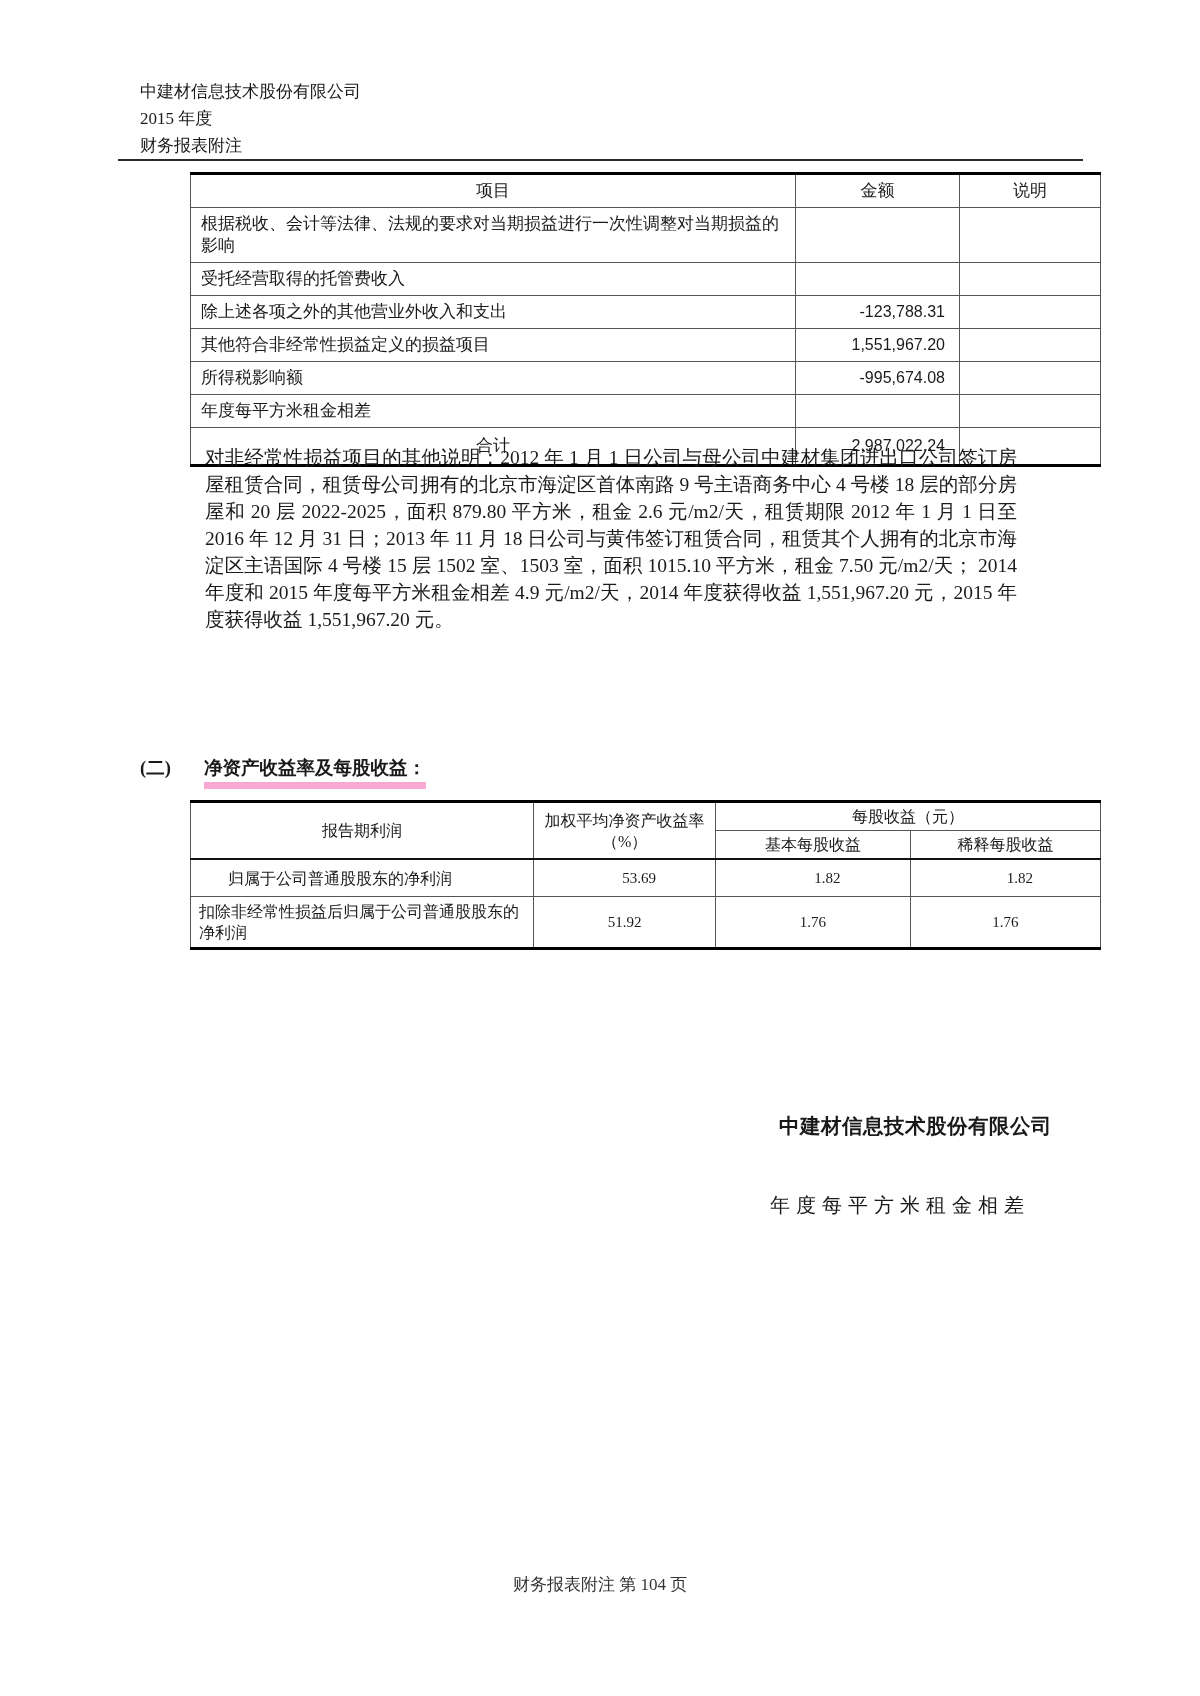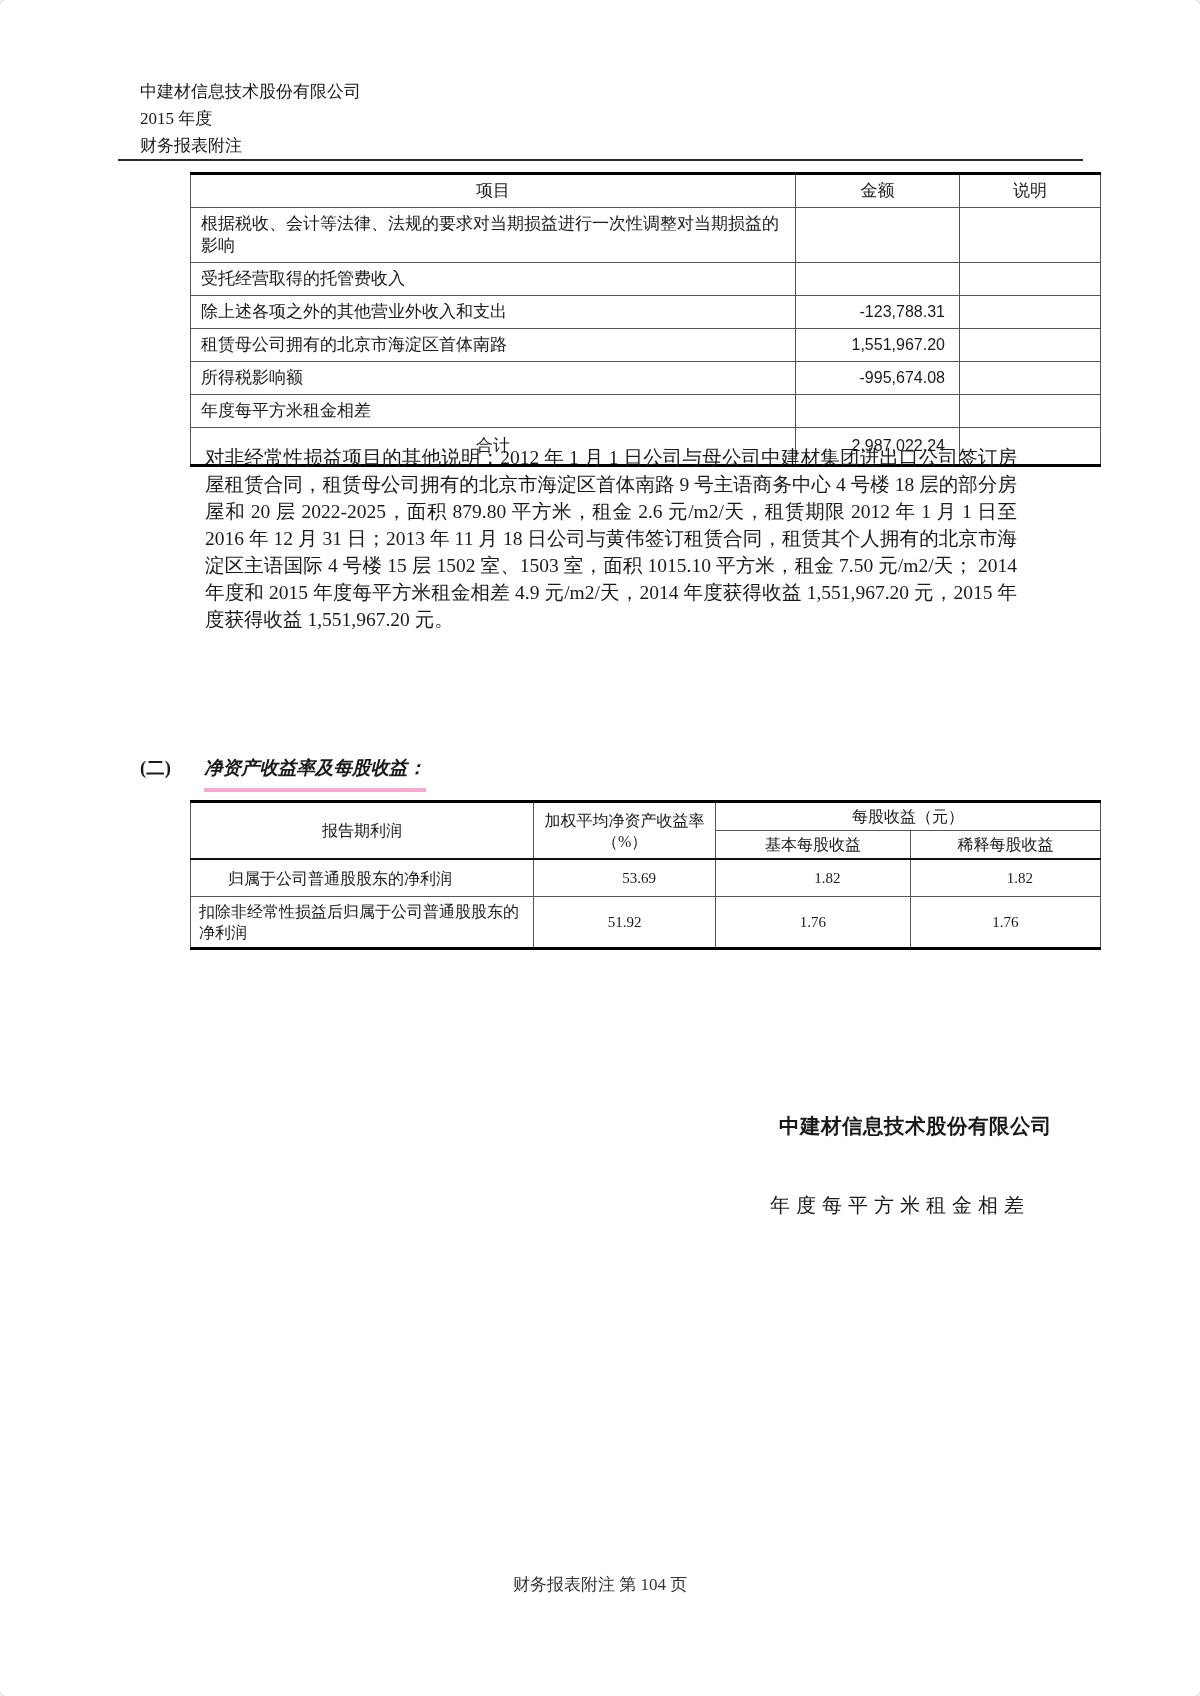--- a/index.html
+++ b/index.html
@@ -5,21 +5,20 @@
   html,body{margin:0;padding:0;background:#f4f4f4;}
   .page{
     position:relative;
     width:1200px;height:1696px;
     margin:0 auto;
     background:#ffffff;
     outline:1px solid #d8d8d8;
     font-family:"Liberation Serif","DejaVu Serif",serif;
     color:#1a1a1a;
     overflow:hidden;
-    border-radius:6px;
   }
   
   .header-block{position:absolute;left:140px;top:78px;font-size:17px;line-height:27px;}
   .header-rule{position:absolute;left:118px;top:159px;width:965px;height:2px;background:#2a2a2a;}
   
   .t1{
     position:absolute;left:190px;top:172px;width:911px;
     border-collapse:collapse;table-layout:fixed;
     font-size:17px;line-height:22px;
     border-top:3px solid #000;border-bottom:3px solid #000;
@@ -32,21 +31,21 @@
   .t1 tr.total td.item{text-align:center;height:26px;}
   
   .para{
     position:absolute;left:205px;top:444px;width:812px;
     font-size:19.5px;line-height:27px;
     text-align:justify;
   }
   
   .sec{position:absolute;left:140px;top:755px;font-size:18.5px;font-weight:bold;}
   .sec .num{display:inline-block;width:64px;}
-  .sec .ttl{border-bottom:4px solid #f9a8d4;padding-bottom:10px;font-style:italic;}
+  .sec .ttl{border-bottom:7px solid #f9a8d4;padding-bottom:4px;}
   
   .t2{
     position:absolute;left:190px;top:800px;width:911px;
     border-collapse:collapse;table-layout:fixed;
     font-size:16px;line-height:21px;
     border-top:3px solid #000;border-bottom:3px solid #000;
   }
   .t2 th,.t2 td{border:1px solid #555;padding:3px 8px;vertical-align:middle;font-weight:normal;text-align:center;}
   .t2 col.c1{width:37.7%;} .t2 col.c2{width:20%;} .t2 col.c3{width:21.4%;} .t2 col.c4{width:20.9%;}
   .t2 thead tr.subhead th{border-bottom:2px solid #111;}
@@ -96,21 +95,21 @@
         <td class="item">受托经营取得的托管费收入</td>
         <td class="amount"></td>
         <td></td>
       </tr>
       <tr>
         <td class="item">除上述各项之外的其他营业外收入和支出</td>
         <td class="amount">-123,788.31</td>
         <td></td>
       </tr>
       <tr>
-        <td class="item">租赁母公司拥有的北京市海淀区首体南路</td>
+        <td class="item">其他符合非经常性损益定义的损益项目</td>
         <td class="amount">1,551,967.20</td>
         <td></td>
       </tr>
       <tr>
         <td class="item">所得税影响额</td>
         <td class="amount">-995,674.08</td>
         <td></td>
       </tr>
       <tr>
         <td class="item">年度每平方米租金相差</td>

